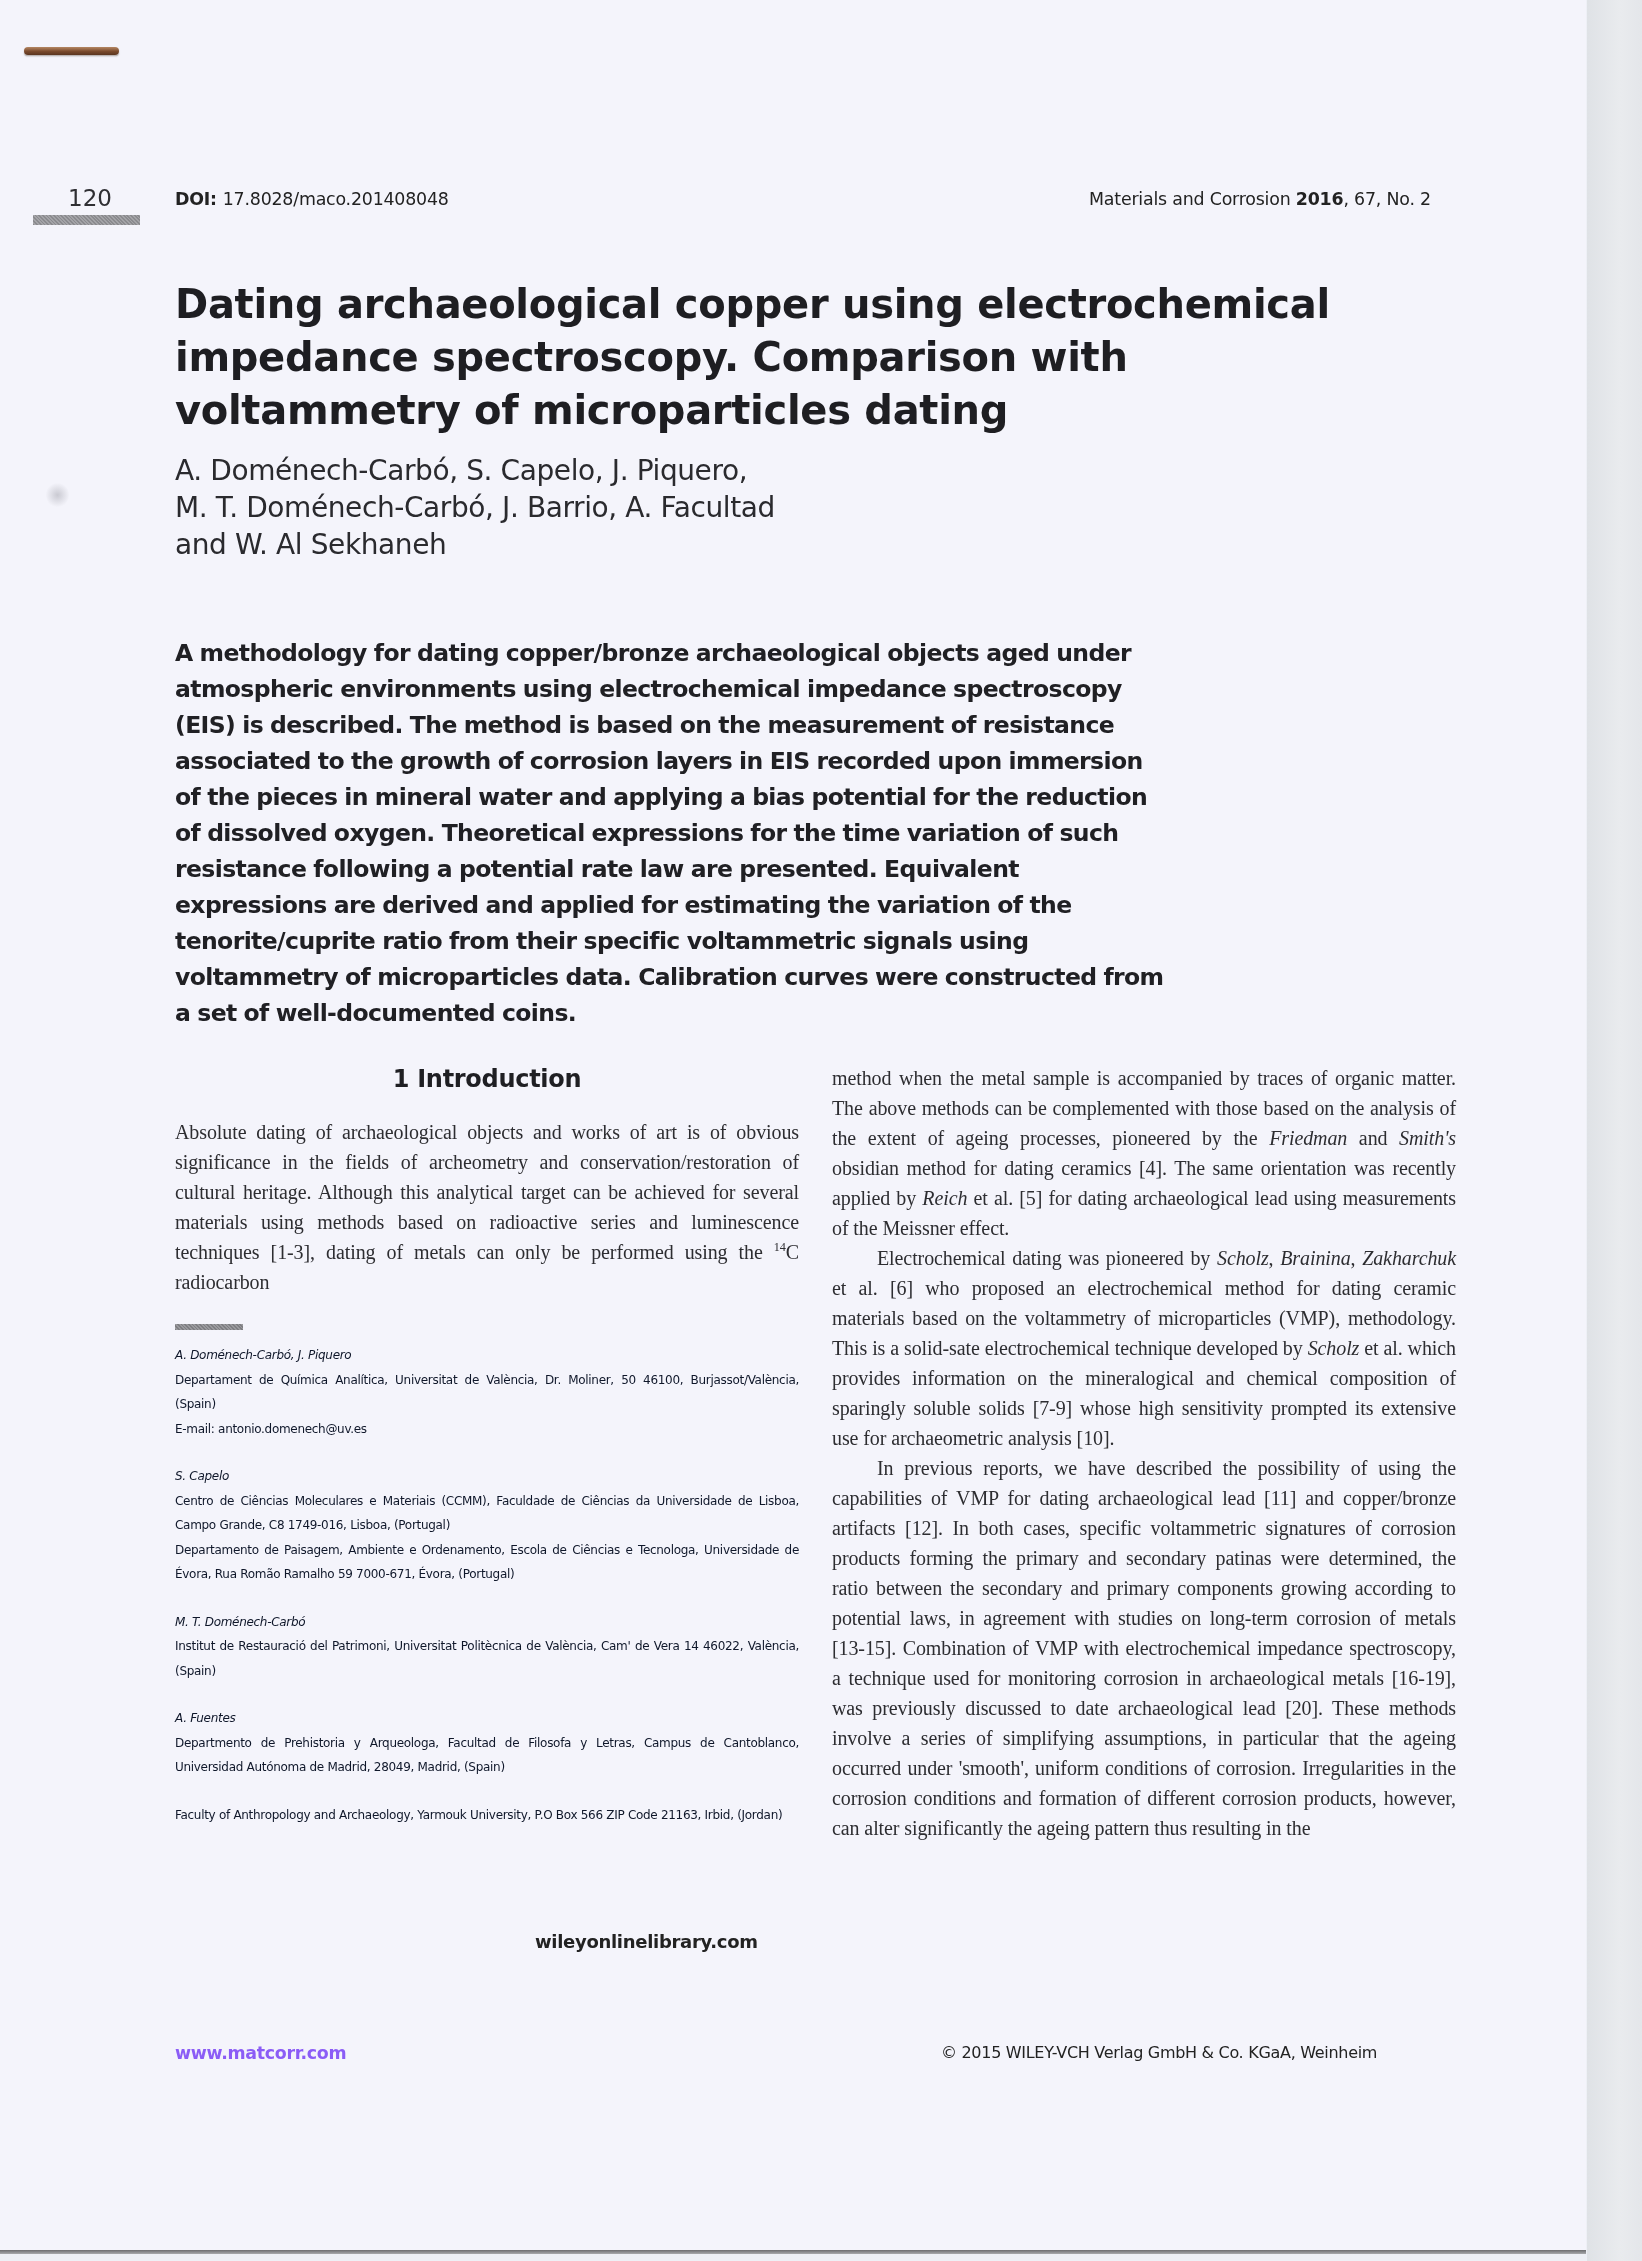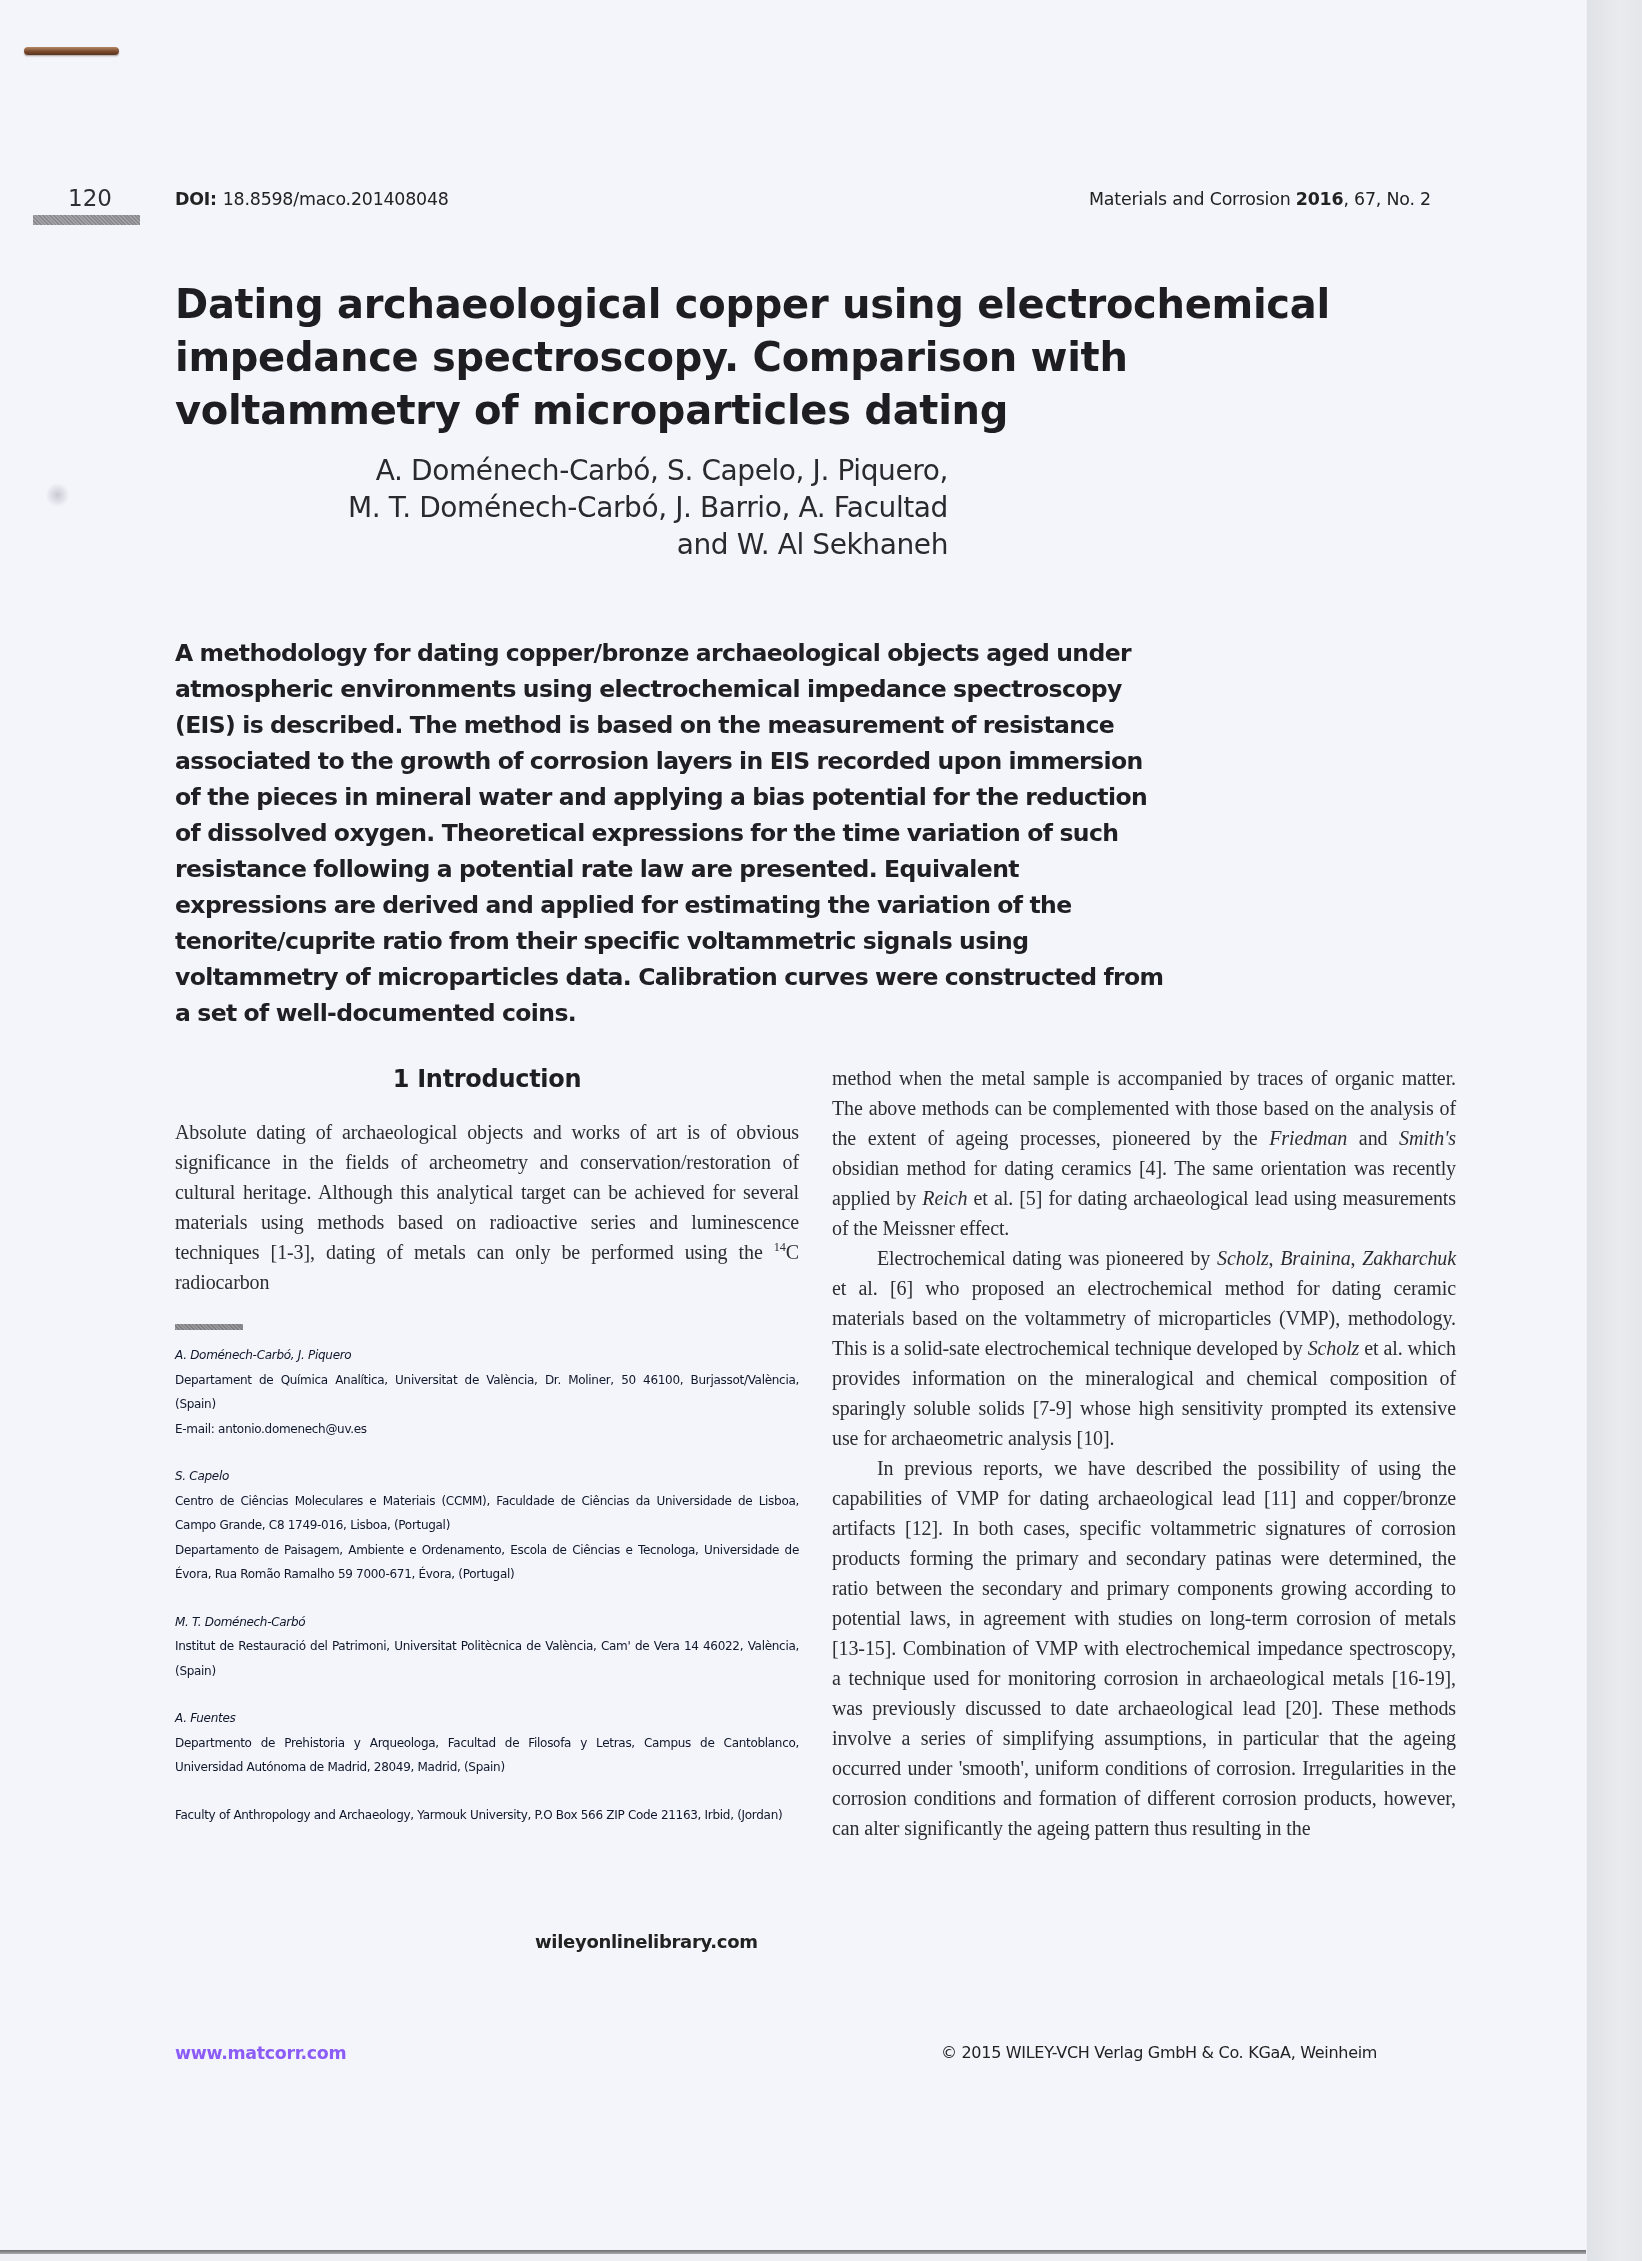--- a/index.html
+++ b/index.html
@@ -49,21 +49,21 @@
   }
   .header-journal b { font-weight: bold; }
 
   .title {
     position: absolute; left: 175px; top: 278px; width: 1224px;
     font-size: 40px; line-height: 53px; font-weight: bold; color: #1e1e22;
     letter-spacing: -0.3px;
   }
   .authors {
     position: absolute; left: 175px; top: 452px; width: 773px;
-    font-size: 28px; line-height: 37px; color: #2a2a2e; letter-spacing: -0.4px; text-align: right;
+    font-size: 28px; line-height: 37px; color: #2a2a2e; letter-spacing: -0.4px;
   }
   .abstract {
     position: absolute; left: 175px; top: 635px; width: 992px;
     font-size: 23.5px; line-height: 36px; font-weight: bold; color: #202024;
     letter-spacing: -0.6px; word-spacing: -0.6px;
   }
 
   .col-left { position: absolute; left: 175px; top: 1063px; width: 624px; }
   .col-right { position: absolute; left: 832px; top: 1063px; width: 624px; }
 
@@ -104,21 +104,21 @@
 <div class="page"></div>
 <div class="page-edge-right"></div>
 <div class="page-edge-bottom"></div>
 <div class="staple"></div>
 <div class="speck"></div>
 
 <div class="header-pagenum sans">120</div>
 <div class="header-bar"></div>
 <div class="header-doi sans">
   <span>DOI:</span>
-  <span class="light">18.8598/maco.201408048</span>
+  <span class="light">17.8028/maco.201408048</span>
 </div>
 <div class="header-journal sans">
   <span>Materials and Corrosion</span>
   <b>2016</b><span>, 67, No. 2</span>
 </div>
 
 <h1 class="title sans" style="margin:0">Dating archaeological copper using electrochemical impedance spectroscopy. Comparison with voltammetry of microparticles dating</h1>
 <div class="authors sans">
   <div>A. Doménech-Carbó, S. Capelo, J. Piquero,</div>
   <div>M. T. Doménech-Carbó, J. Barrio, A. Facultad</div>

